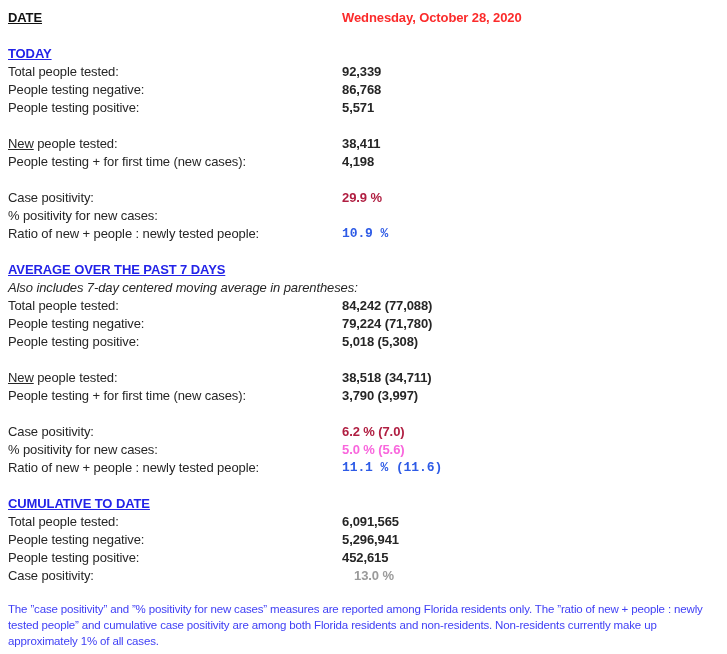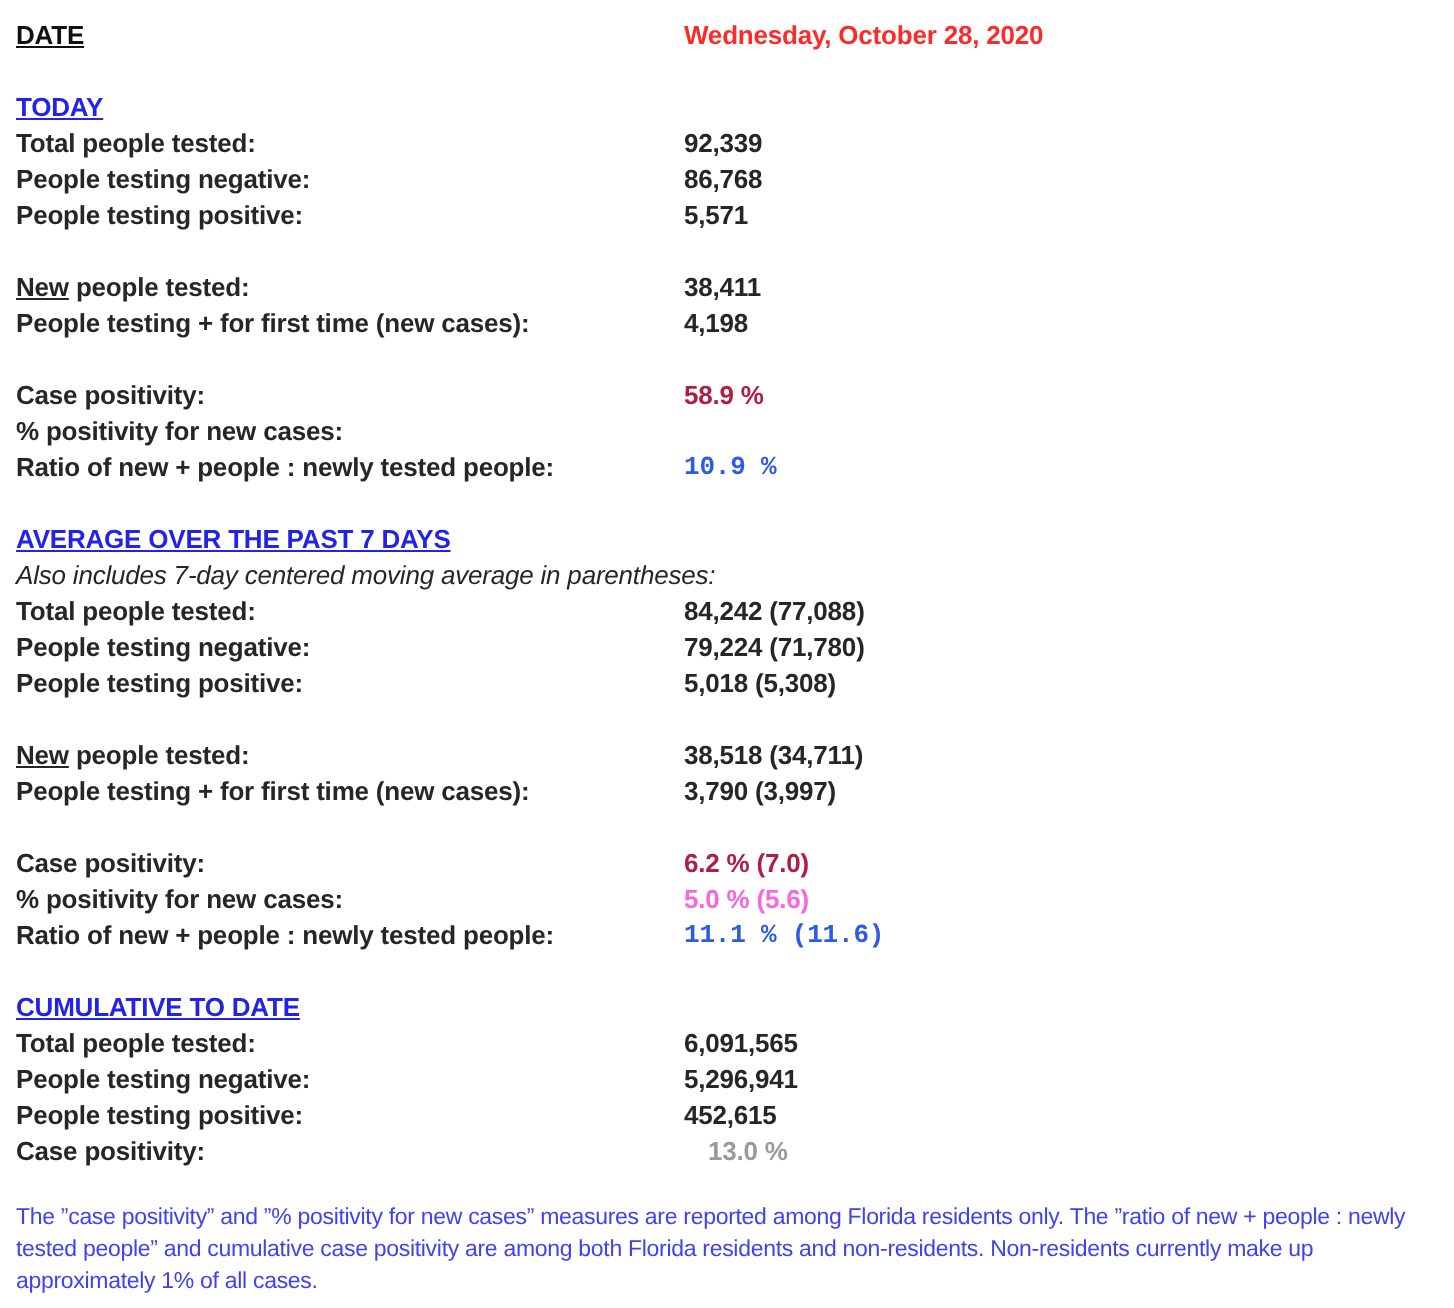--- a/index.html
+++ b/index.html
@@ -9,21 +9,21 @@
   html,body{margin:0;padding:0;overflow:hidden;background:#fff;}
   body{
     width:727px;height:654px;box-sizing:border-box;
     padding:9px 8px 0 8px;
     font-family:"Liberation Sans",sans-serif;
     font-size:13px;line-height:18px;color:var(--text);
     letter-spacing:-0.1px;
   }
   .row{display:grid;grid-template-columns:334px auto;}
   .gap{margin-top:18px;}
-  .label{font-weight:700;}
+  .label{font-weight:400;}
   .val{font-weight:700;white-space:nowrap;}
   .hdr{font-weight:700;text-decoration:underline;}
   .hdr-black{color:#111;}
   .hdr-blue{color:var(--header_blue);}
   .subtitle{font-style:italic;color:var(--text);}
   .u{text-decoration:underline;}
   .c-red{color:var(--red);}
   .c-dark_red{color:var(--dark_red);}
   .c-pink{color:var(--pink);}
   .c-blue{color:var(--blue);font-family:Liberation Mono, monospace;}
@@ -65,21 +65,21 @@
       <span class="label"><span class="u">New</span><span> people tested:</span></span>
       <span class="val">38,411</span>
     </div>
     <div class="row">
       <span class="label">People testing + for first time (new cases):</span>
       <span class="val">4,198</span>
     </div>
 
     <div class="row gap">
       <span class="label">Case positivity:</span>
-      <span class="val c-dark_red">58.9 %</span>
+      <span class="val c-dark_red">29.9 %</span>
     </div>
     <div class="row">
       <span class="label">% positivity for new cases:</span>
     </div>
     <div class="row">
       <span class="label">Ratio of new + people : newly tested people:</span>
       <span class="val c-blue">10.9 %</span>
     </div>
   </div>
 

